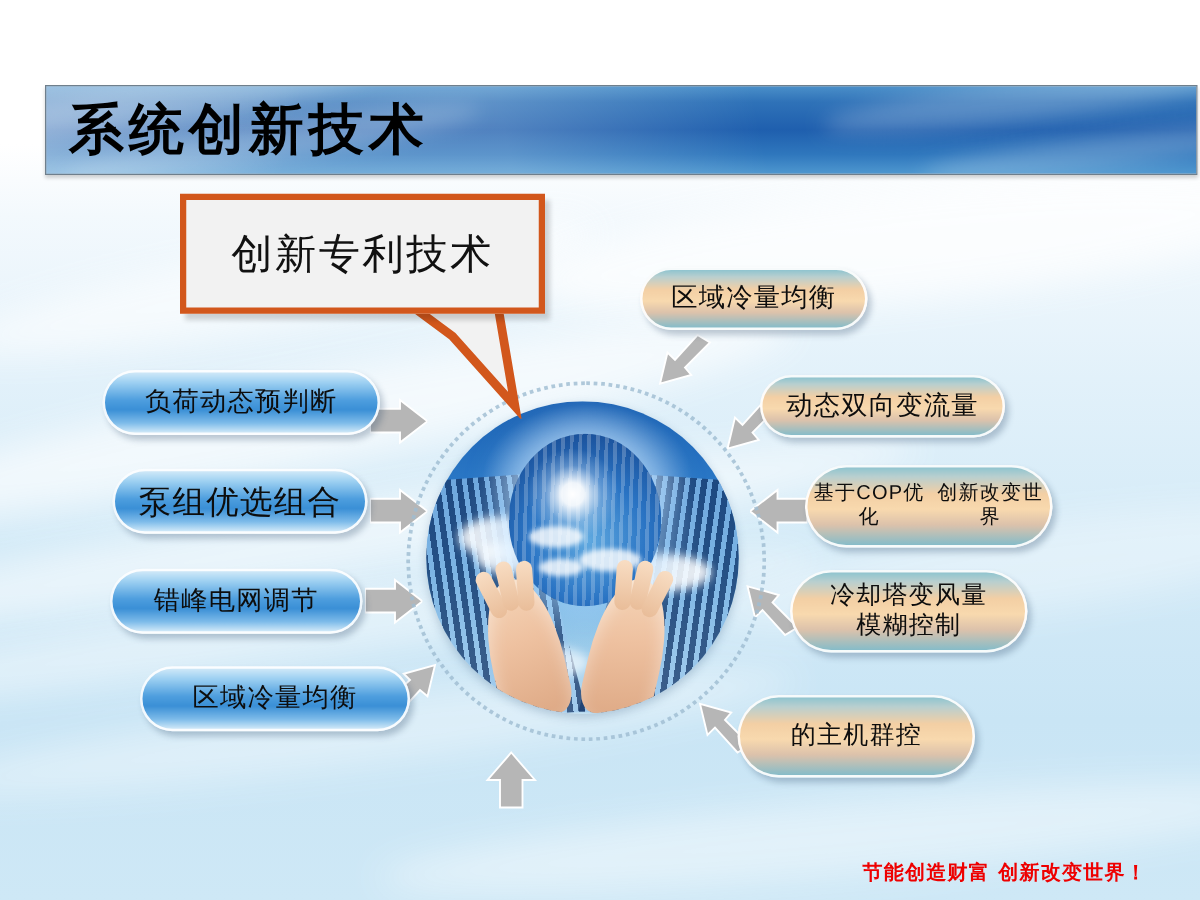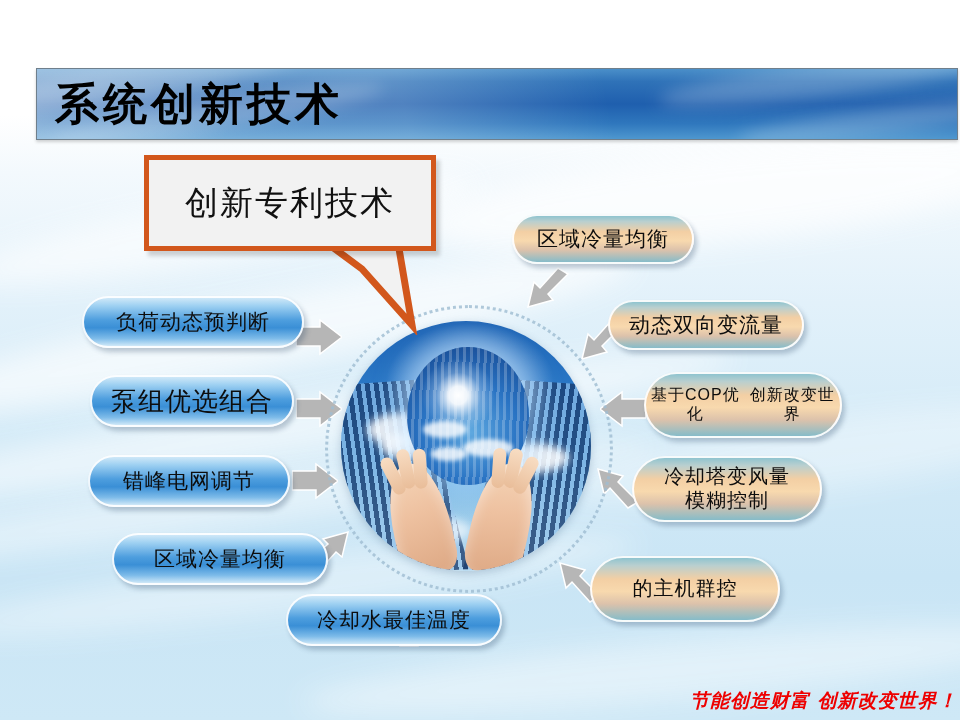--- a/index.html
+++ b/index.html
@@ -128,22 +128,22 @@
   }
   .pill.orange{
     background:
       linear-gradient(180deg, #8fc4cf 0%, #b9cfcf 12%, #f3cfa4 34%, #f8d9ae 54%, #dcc2ab 74%, #86bcc9 100%);
   }
   .pill span{display:block;}
 
   
   #slogan{
     position:absolute;left:690px;top:688px;
-    font-size:19px;font-weight:bold;color:#ee0000;letter-spacing:1px;
-    font-style:italic;white-space:nowrap;
+    font-size:16px;font-weight:bold;color:#ee0000;letter-spacing:1px;
+    white-space:nowrap;
     font-family:"DejaVu Serif","Liberation Serif",serif;
   }
 </style>
 </head>
 <body>
 
 <div id="slide">
 
   <div class="cloud c8"></div>
   <div class="cloud c5"></div>
@@ -234,23 +234,20 @@
   </div>
   <div class="pill blue" style="left:90px;top:375px;width:200px;height:48px;font-size:26px;">
     <span>泵组优选组合</span>
   </div>
   <div class="pill blue" style="left:88px;top:455px;width:198px;height:48px;font-size:21px;">
     <span>错峰电网调节</span>
   </div>
   <div class="pill blue" style="left:112px;top:533px;width:212px;height:48px;font-size:21px;">
     <span>区域冷量均衡</span>
   </div>
-  <div class="pill blue" style="left:286px;top:594px;width:212px;height:48px;font-size:21px;">
-    <span>冷却水最佳温度</span>
-  </div>
 
   <div class="pill orange" style="left:512px;top:214px;width:178px;height:46px;font-size:21px;">
     <span>区域冷量均衡</span>
   </div>
   <div class="pill orange" style="left:608px;top:300px;width:192px;height:46px;font-size:21px;">
     <span>动态双向变流量</span>
   </div>
   <div class="pill orange" style="left:644px;top:372px;width:194px;height:62px;font-size:16px;flex-direction:row;">
     <span>基于COP优化</span>
     <span>创新改变世界</span>

